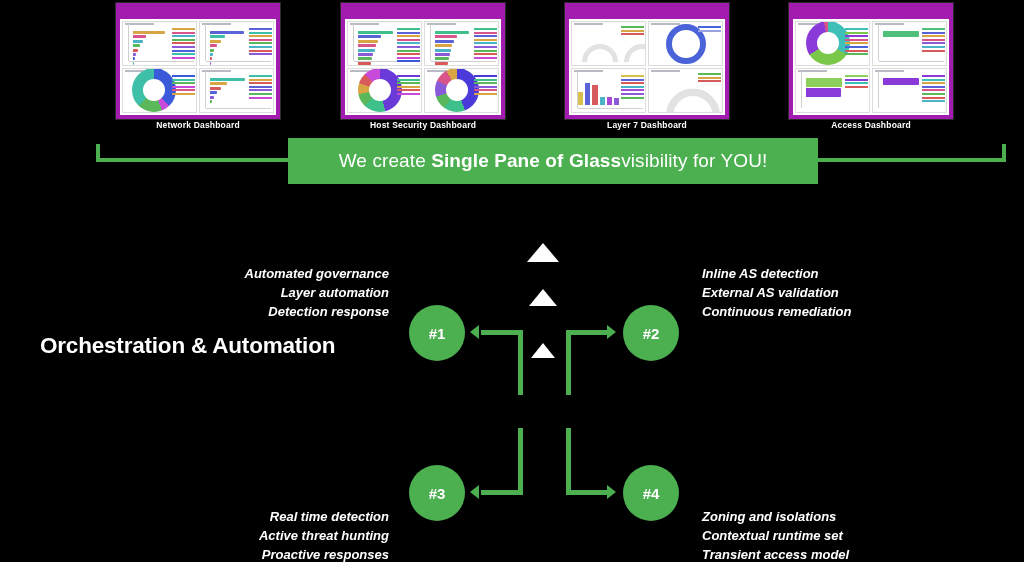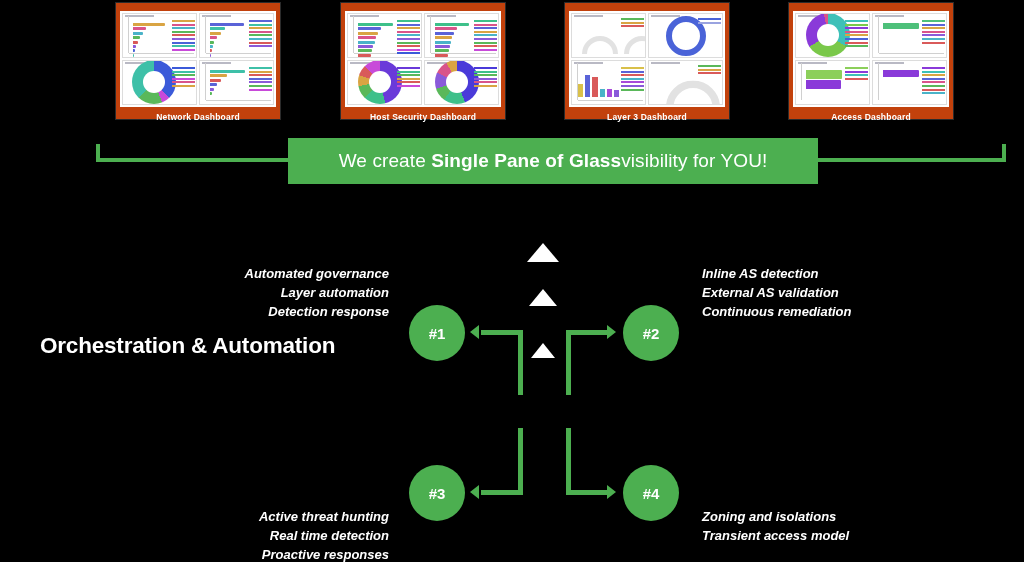--- a/index.html
+++ b/index.html
@@ -1,21 +1,21 @@
 <!DOCTYPE html>
 <html><head>
 <meta charset="utf-8">
 <style>
   html,body{margin:0;padding:0;background:#000;}
   body{width:1024px;height:562px;overflow:hidden;font-family:"Liberation Sans",sans-serif;color:#fff;}
   #stage{position:relative;width:1024px;height:562px;background:#000;}
 
   
-  .thumb{position:absolute;top:2px;width:166px;height:118px;background:#c2410c;
-         border:1px solid #2b2b2b;box-sizing:border-box;padding:8px 4px 0 4px;}
+  .thumb{position:absolute;top:2px;width:166px;height:118px;background:#a21caf;
+         border:1px solid #2b2b2b;box-sizing:border-box;padding:16px 4px 0 4px;}
   .thumb .screen{width:100%;height:96px;background:#fff;display:grid;
                  grid-template-columns:1fr 1fr;grid-template-rows:1fr 1fr;gap:2px;
                  box-sizing:border-box;padding:2px;}
   .thumb .cap{height:20px;line-height:20px;text-align:center;color:#fff;
               font-size:8.5px;font-weight:bold;letter-spacing:.2px;}
   .panel{background:#fff;border:0.5px solid #dcdcdc;position:relative;overflow:hidden;}
   .ptitle{position:absolute;top:1px;left:2px;height:2px;width:40%;background:#b9b9c4;}
   .plot{position:absolute;left:4px;right:26px;top:7px;bottom:8px;}
   .leg{position:absolute;right:1px;top:6px;width:23px;bottom:4px;}
   .leg i{display:block;height:2px;margin-bottom:1.6px;background:#c8c8d0;}
@@ -296,21 +296,21 @@
       <div class="panel">
         <div class="ptitle"></div>
         <div class="gauge" style="left:26px;top:24px;transform:scale(1.5);transform-origin:center"></div>
         <div class="leg" style="top:4px">
             <i style="background:#5ab85a"></i>
             <i style="background:#d9a443"></i>
             <i style="background:#d95a5a"></i>
           </div>
       </div>
     </div>
-    <div class="cap">Layer 3 Dashboard</div>
+    <div class="cap">Layer 7 Dashboard</div>
   </div>
 
   <div class="thumb" style="left:788px">
     <div class="screen">
       <div class="panel">
         <div class="ptitle"></div>
         <div class="donut" style="left:44%;background:conic-gradient(#3ec0b8 0 34%,#7ac84a 34% 66%,#8a3ad9 66% 97%,#d9548a 97% 100%)"></div>
         <div class="leg">
             <i style="background:#3ec0b8"></i>
             <i style="background:#7ac84a"></i>
@@ -421,23 +421,24 @@
   </div>
   <div class="headline" style="left:40px;top:333px">Orchestration &amp; Automation</div>
 
   <div class="bullets b-left" style="left:702px;top:264px">
     <div>Inline AS detection</div>
     <div>External AS validation</div>
     <div>Continuous remediation</div>
   </div>
 
   <div class="bullets b-right" style="right:635px;top:507px">
+    <div>Real time detection</div>
     <div>Active threat hunting</div>
-    <div>Real time detection</div>
     <div>Proactive responses</div>
   </div>
 
   <div class="bullets b-left" style="left:702px;top:507px">
     <div>Zoning and isolations</div>
+    <div>Contextual runtime set</div>
     <div>Transient access model</div>
   </div>
 
 </div>
 
 </body></html>

